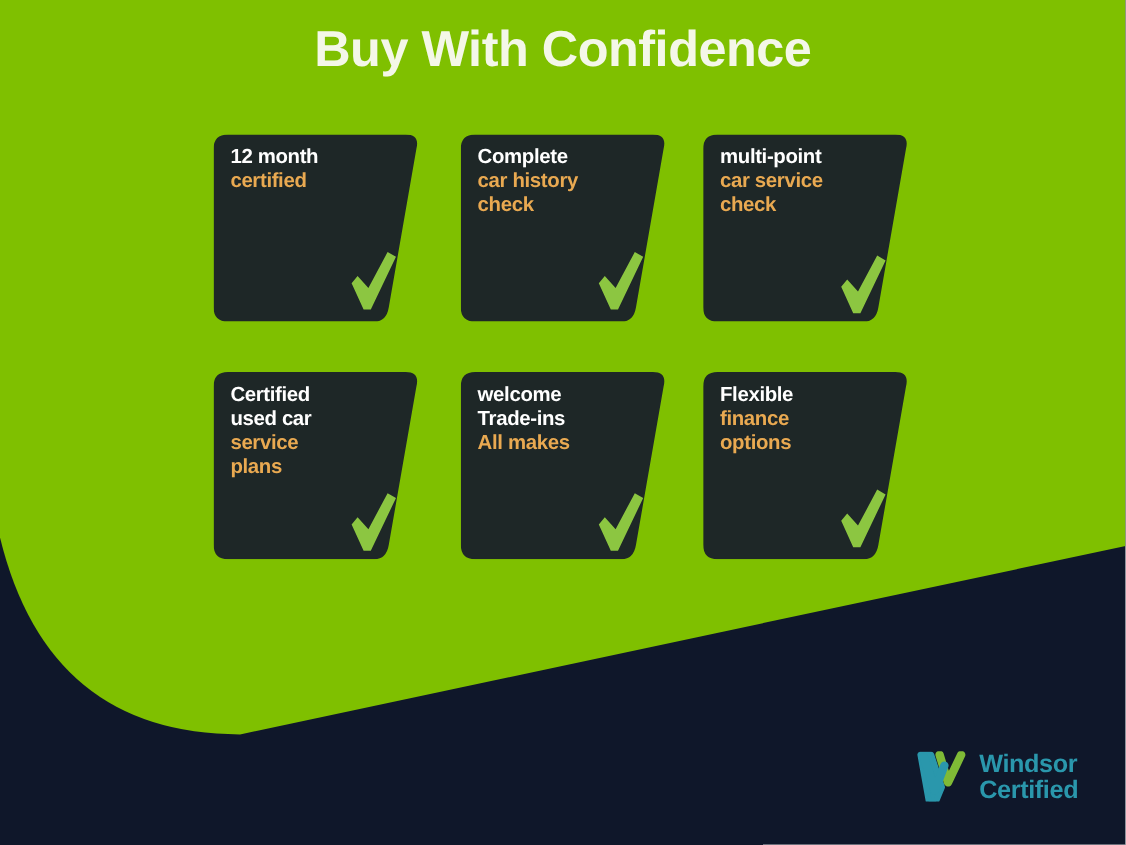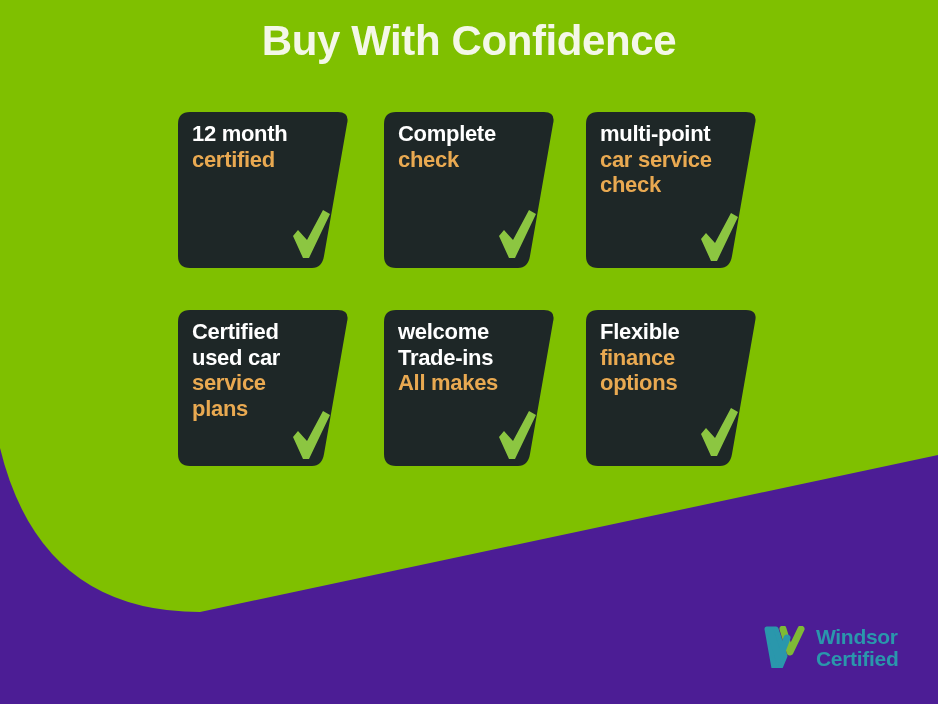--- a/index.html
+++ b/index.html
@@ -4,21 +4,21 @@
 <style>
   html, body {
     margin: 0;
     padding: 0;
     background: #ffffff;
   }
   #stage {
     position: relative;
     width: 938px;
     height: 704px;
-    background: #4c1d95;
+    background: #0f172a;
     overflow: hidden;
     font-family: "Liberation Sans", "DejaVu Sans", sans-serif;
   }
 
   
   #green-backdrop {
     position: absolute;
     left: 0;
     top: 0;
     width: 938px;
@@ -64,21 +64,21 @@
     left: 0;
     top: 0;
     width: 172px;
     height: 156px;
   }
   .card-text {
     position: absolute;
     left: 14px;
     top: 9px;
     width: 150px;
-    font-size: 22px;
+    font-size: 17px;
     font-weight: bold;
     line-height: 1.17;
     letter-spacing: -0.3px;
   }
   .line-white { color: #ffffff; display: block; }
   .line-accent { color: #e9a951; display: block; }
   .card-check {
     position: absolute;
     width: 40px;
     height: 52px;
@@ -135,20 +135,21 @@
           <path d="M2,28 L7,22 L16,32 L32,2 L39,6 L18,50 L12,50 Z" fill="#8cc641"></path>
         </svg>
       </div>
 
       <div class="card" style="left:206px;">
         <svg class="card-shape" viewBox="0 0 172 156">
           <path d="M12,0 L160,0 Q172,0 169,12 L146,144 Q144,156 134,156 L12,156 Q0,156 0,144 L0,12 Q0,0 12,0 Z" fill="#1e2727"></path>
         </svg>
         <div class="card-text">
           <span class="line-white">Complete</span>
+          <span class="line-accent">car history</span>
           <span class="line-accent">check</span>
         </div>
         <svg class="card-check" style="left:113px; top:96px;" viewBox="0 0 40 52">
           <path d="M2,28 L7,22 L16,32 L32,2 L39,6 L18,50 L12,50 Z" fill="#8cc641"></path>
         </svg>
       </div>
 
       <div class="card" style="left:408px;">
         <svg class="card-shape" viewBox="0 0 172 156">
           <path d="M12,0 L160,0 Q172,0 169,12 L146,144 Q144,156 134,156 L12,156 Q0,156 0,144 L0,12 Q0,0 12,0 Z" fill="#1e2727"></path>

